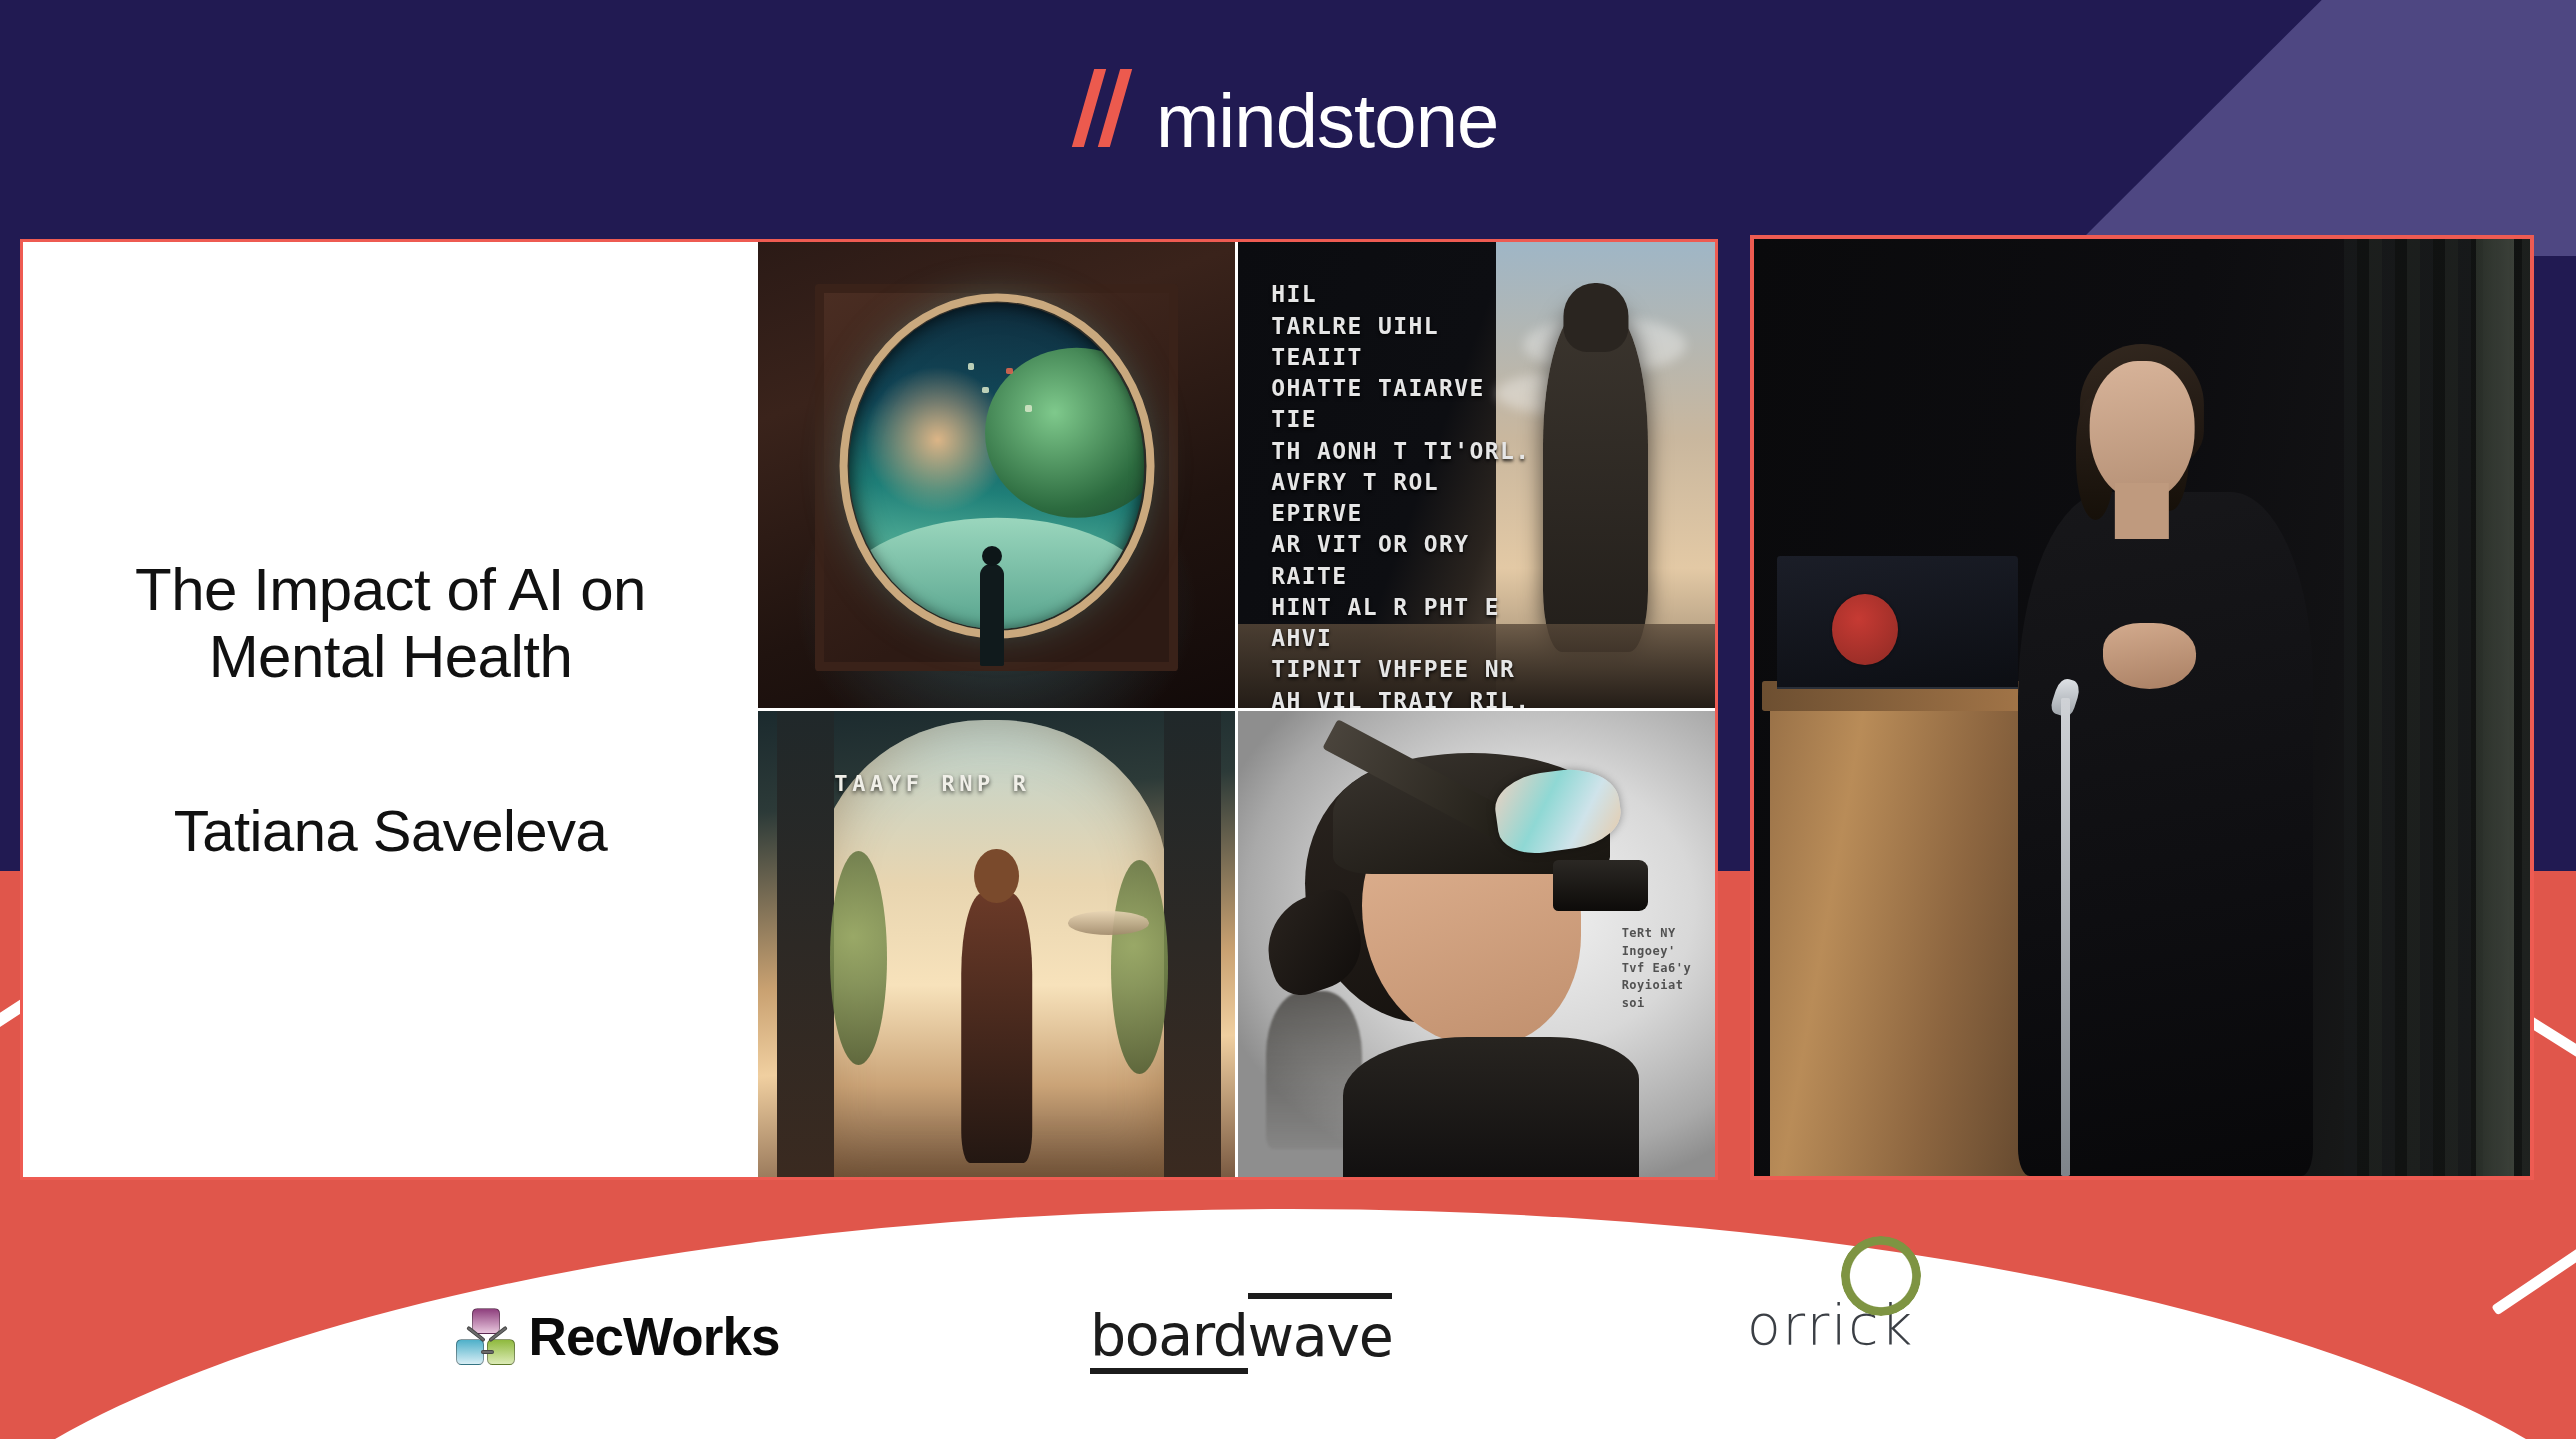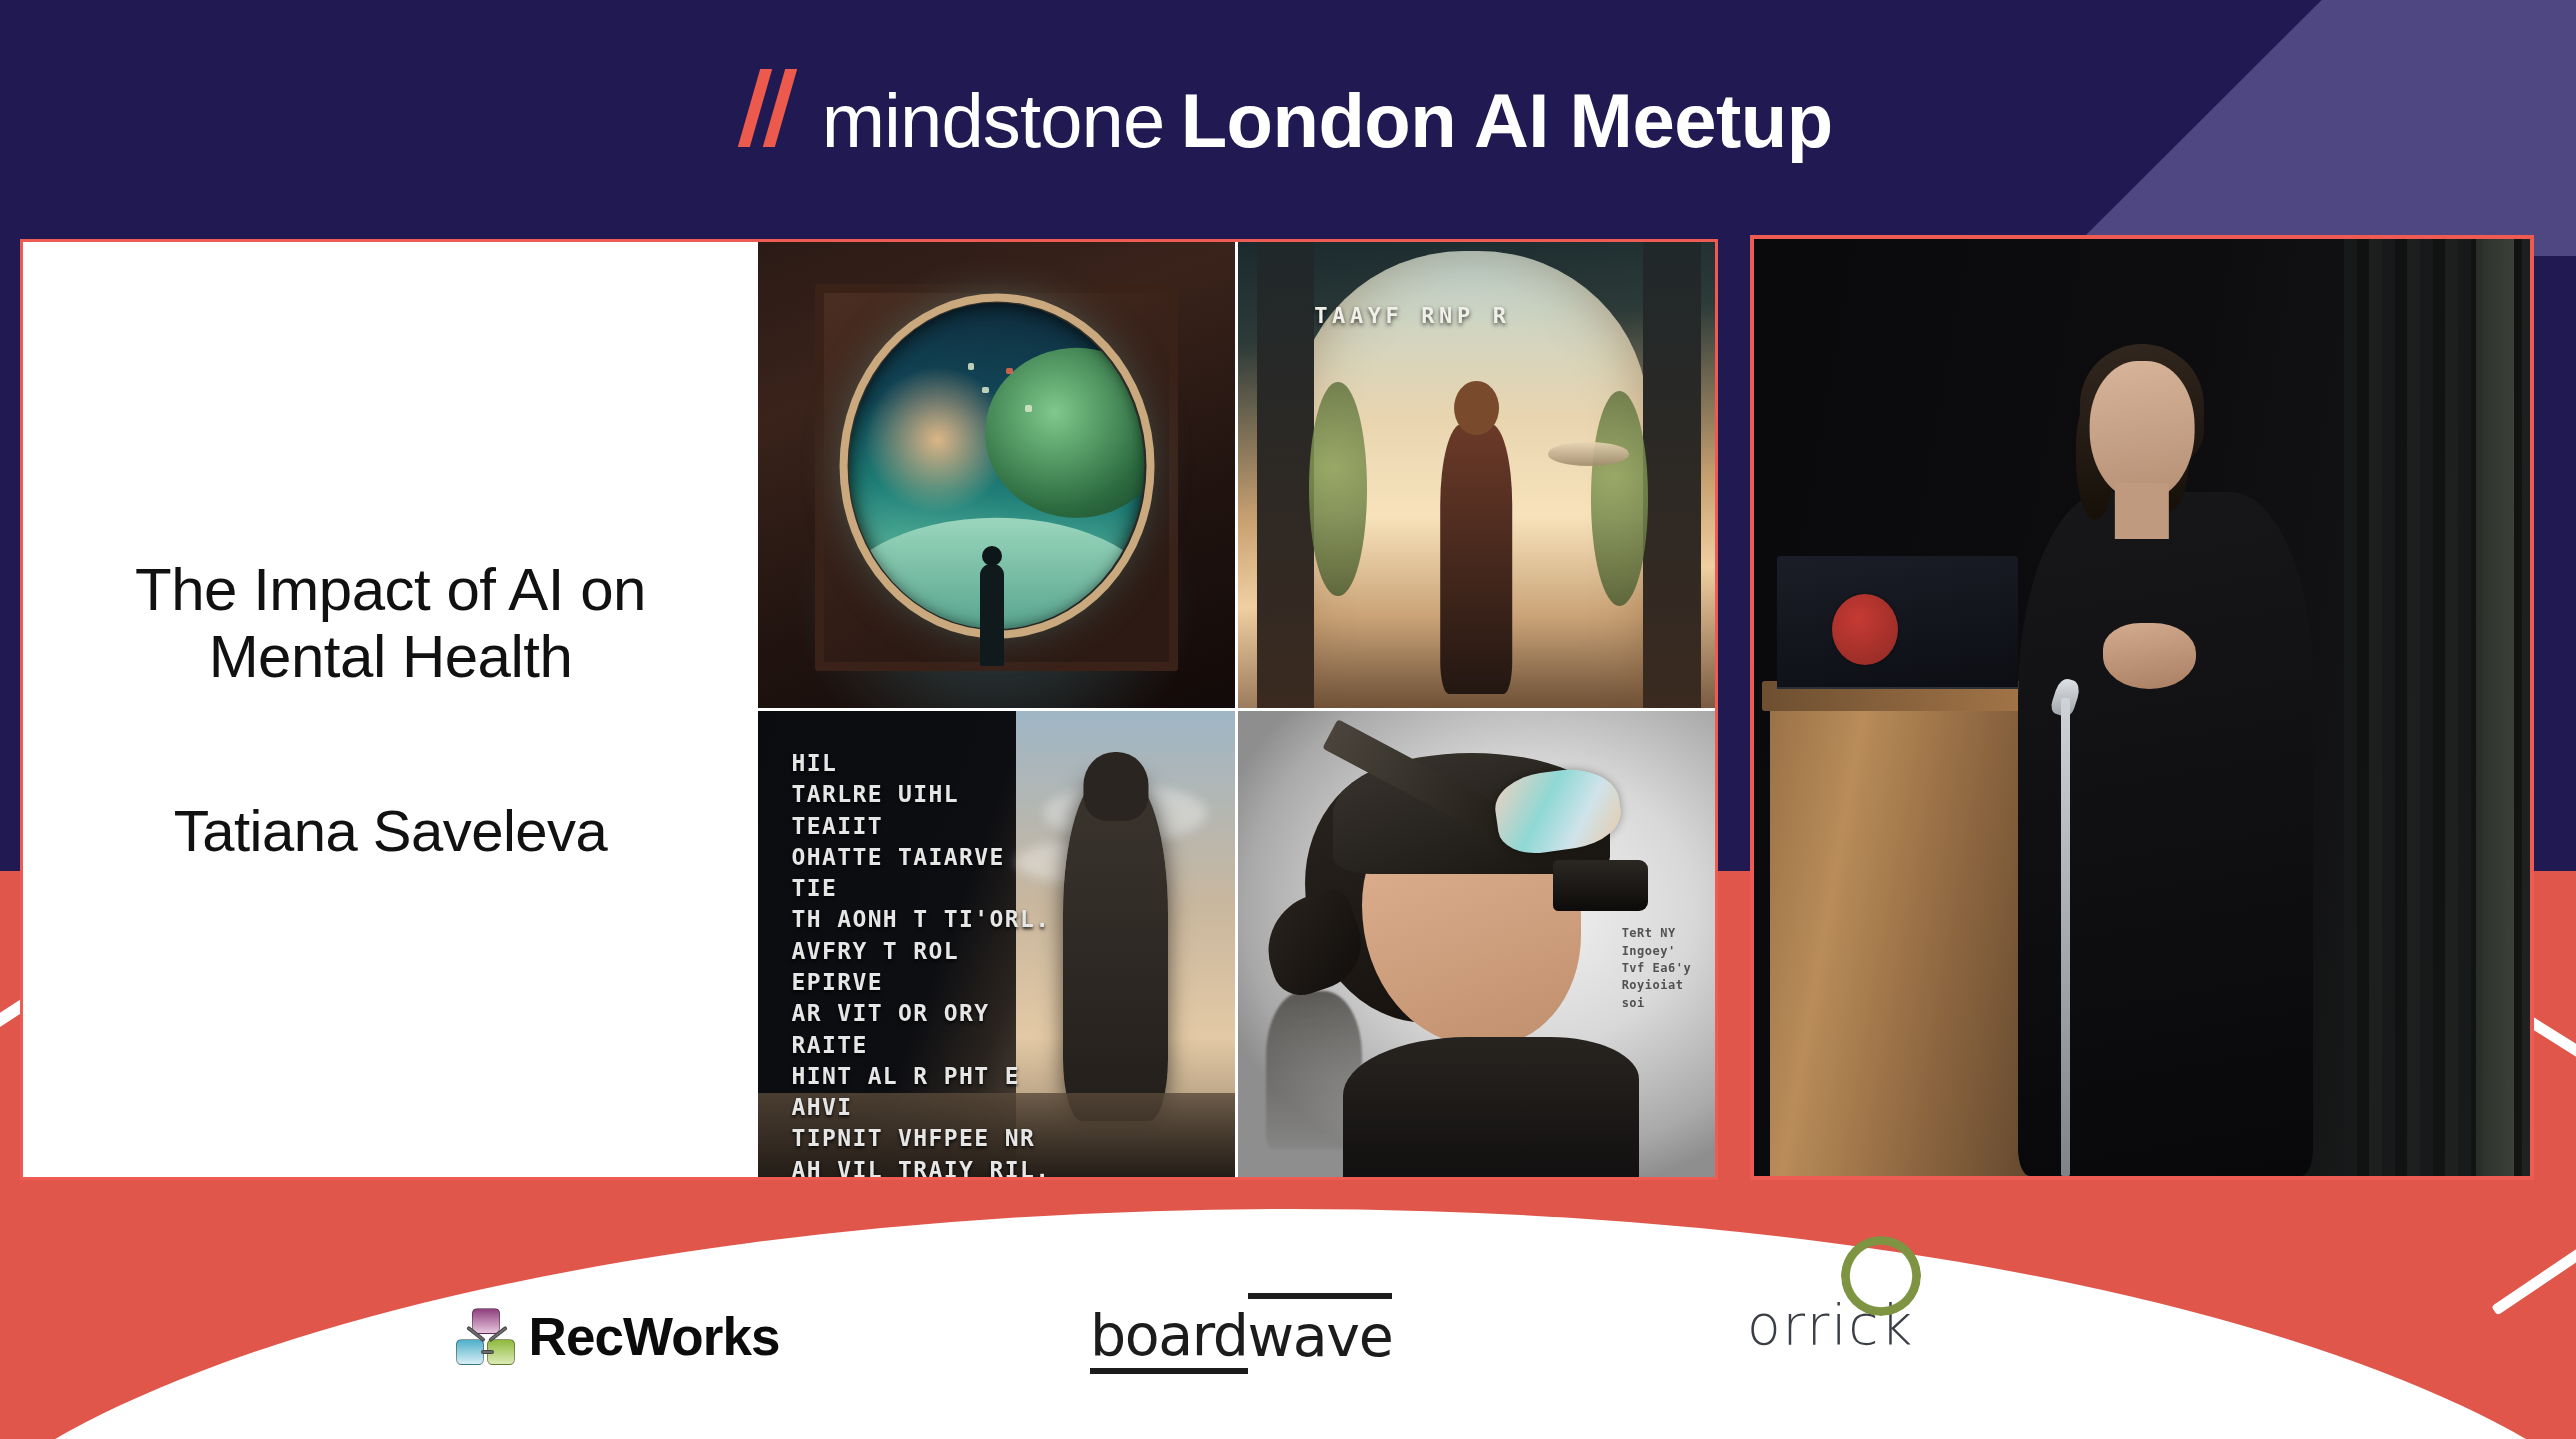--- a/index.html
+++ b/index.html
@@ -234,21 +234,20 @@
   <div class="stripe r1"></div>
   <div class="stripe r2"></div>
 
   <div class="header">
     <div class="brand">
       <span class="slashes">
           <i></i>
           <i></i>
         </span>
       <span class="brand-light">mindstone</span>
-      <span class="brand-bold">London AI Meetup</span>
     </div>
   </div>
 
   <div class="slide">
 
     <div class="slide-text">
       <div class="slide-title">The Impact of AI on Mental Health</div>
       <div class="slide-sub">Tatiana Saveleva</div>
     </div>
 
@@ -256,31 +255,20 @@
 
       <div class="cell c1">
         <div class="doorframe"></div>
         <div class="portal"></div>
         <div class="rim"></div>
         <div class="debris" style="left:47%;top:31%;"></div>
         <div class="debris" style="left:52%;top:27%;background:#e8694f;"></div>
         <div class="debris" style="left:56%;top:35%;"></div>
         <div class="debris" style="left:44%;top:26%;"></div>
         <div class="person"></div>
-      </div>
-
-      <div class="cell c3">
-        <div class="arch"></div>
-        <div class="pillar l"></div>
-        <div class="pillar r"></div>
-        <div class="vine" style="left:15%;top:30%;"></div>
-        <div class="vine" style="right:14%;top:32%;"></div>
-        <div class="ship"></div>
-        <div class="explorer"></div>
-        <div class="gib3">TAAYF RNP R</div>
       </div>
 
       <div class="cell c2">
         <div class="sky"></div>
         <div class="cloud" style="right:6%;top:16%;width:34%;height:12%;"></div>
         <div class="cloud" style="right:18%;top:28%;width:28%;height:9%;"></div>
         <div class="soldier"></div>
         <div class="ground"></div>
         <div class="gib"><span>HIL
 TARLRE UIHL TEAIIT
@@ -288,20 +276,31 @@
 TH AONH T TI'ORL.
 AVFRY T ROL EPIRVE
 AR VIT OR ORY RAITE
 HINT AL R PHT E AHVI
 TIPNIT VHFPEE NR
 AH VIL TRAIY RIL.
 OH VIANV
 ONE WT.</span></div>
       </div>
 
+      <div class="cell c3">
+        <div class="arch"></div>
+        <div class="pillar l"></div>
+        <div class="pillar r"></div>
+        <div class="vine" style="left:15%;top:30%;"></div>
+        <div class="vine" style="right:14%;top:32%;"></div>
+        <div class="ship"></div>
+        <div class="explorer"></div>
+        <div class="gib3">TAAYF RNP R</div>
+      </div>
+
       <div class="cell c4">
         <div class="ghost"></div>
         <div class="hair"></div>
         <div class="pony"></div>
         <div class="head"></div>
         <div class="cap"></div>
         <div class="strap"></div>
         <div class="visor"></div>
         <div class="goggle"></div>
         <div class="body"></div>

